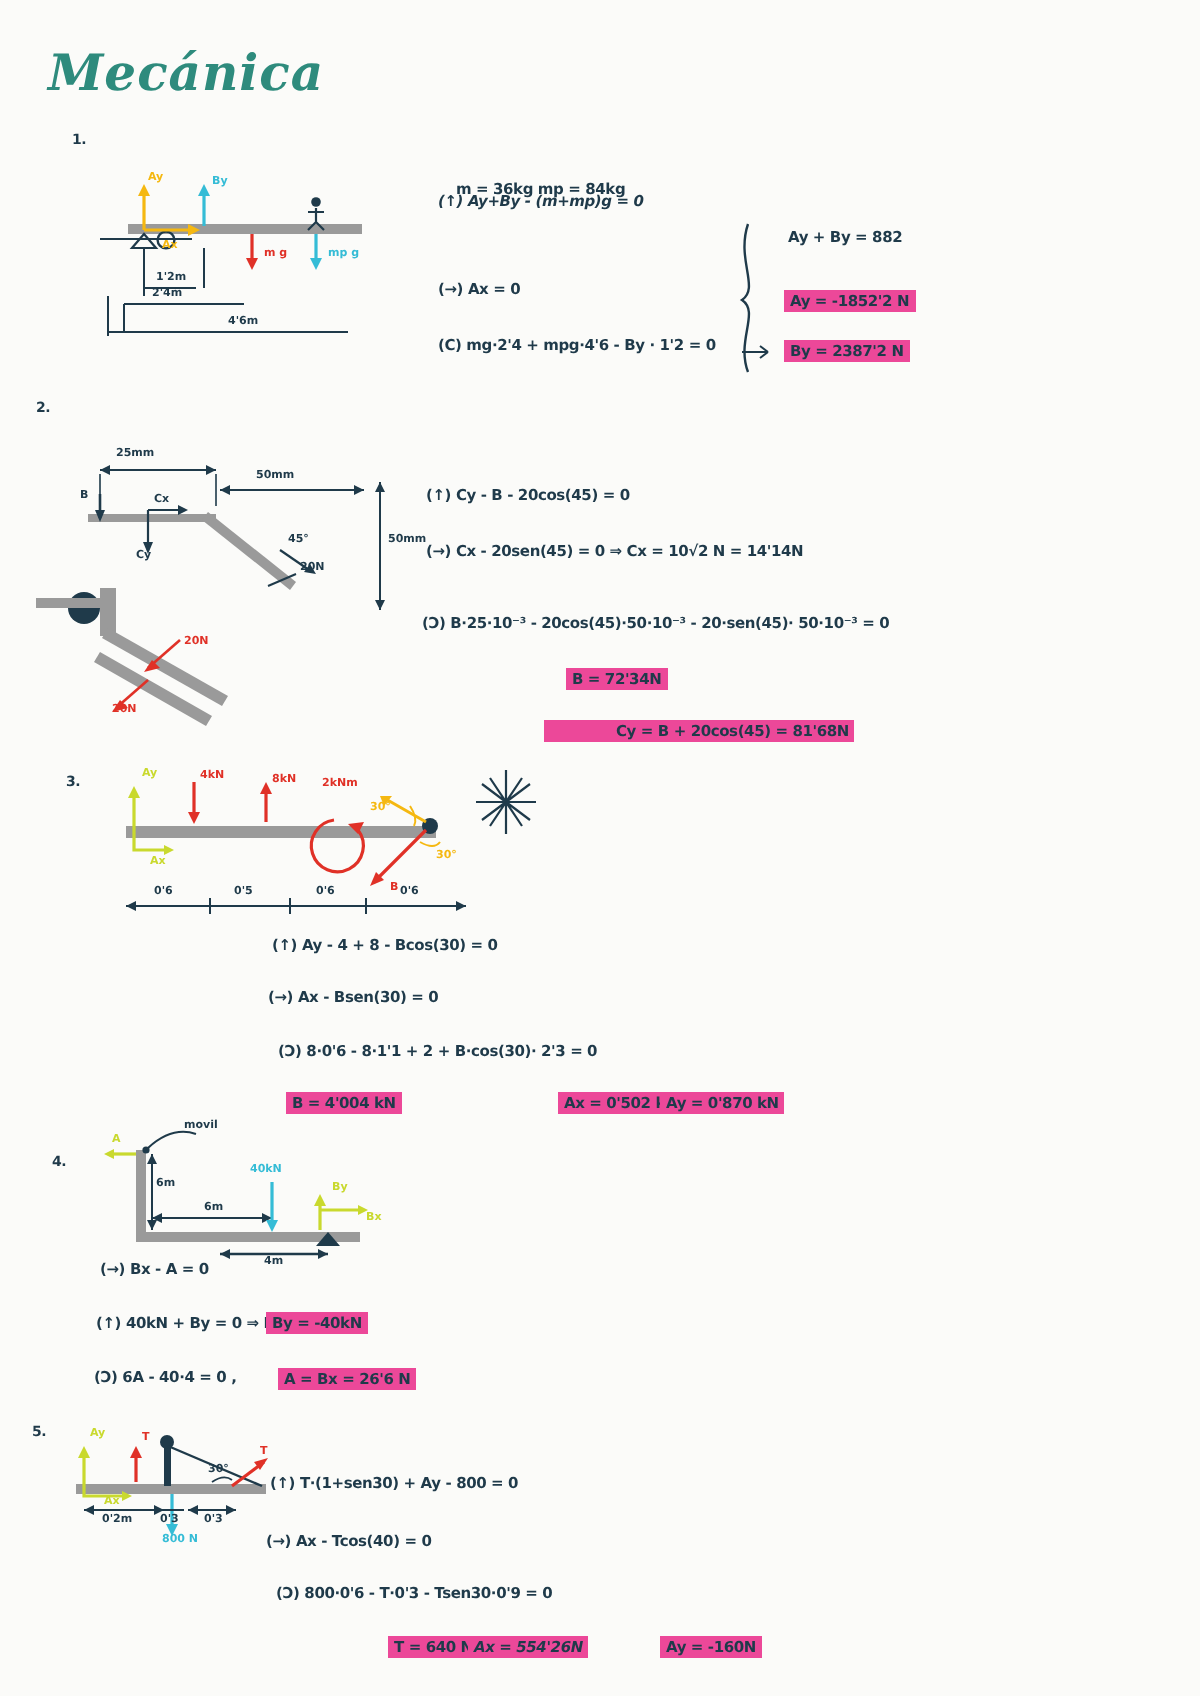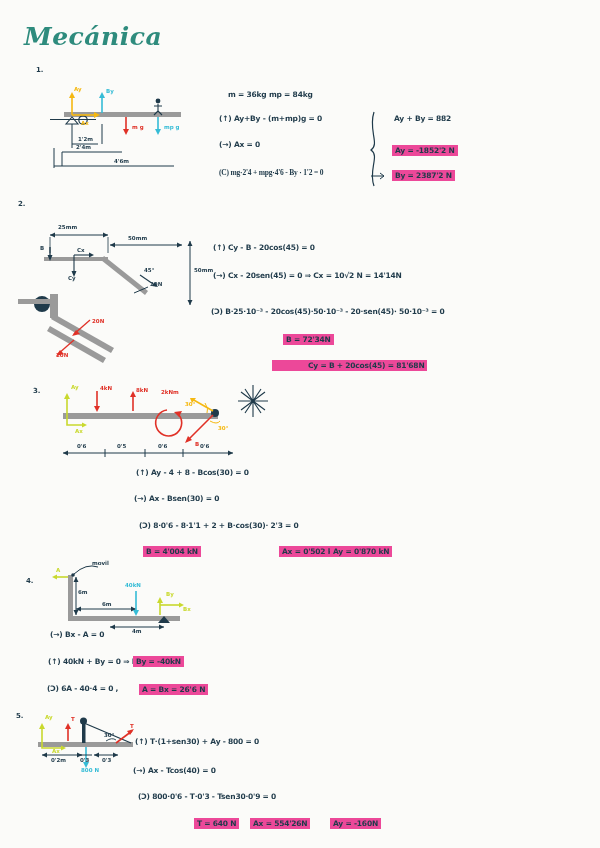--- a/index.html
+++ b/index.html
@@ -81,23 +81,23 @@
       <path d="M4 84 L124 84" stroke="#1f3a4a" stroke-width="1"></path>
       <path d="M52 42 L52 62" stroke="#1f3a4a" stroke-width="1"></path>
       <path d="M4 66 L4 86" stroke="#1f3a4a" stroke-width="1"></path>
     </svg>
     <div class="ab lbl dk" style="left:28px;top:54px;">1'2m</div>
     <div class="ab lbl dk" style="left:26px;top:62px;">2'4m</div>
     <div class="ab lbl dk" style="left:64px;top:76px;">4'6m</div>
   </div>
 
   <div class="ab eq hw" style="left:228px;top:90px;">m = 36kg      mp = 84kg</div>
-  <div class="ab eq hw" style="left:219px;top:114px;">(↑) Ay+By - (m+mp)g = 0</div>
+  <div class="ab eq hw" style="left:219px;top:96px;font-style:italic;">(↑) Ay+By - (m+mp)g = 0</div>
   <div class="ab eq hw" style="left:219px;top:140px;">(→) Ax = 0</div>
-  <div class="ab eq hw" style="left:219px;top:168px;font-family:Liberation Serif, serif;">(C) mg·2'4 + mpg·4'6 - By · 1'2 = 0</div>
+  <div class="ab eq hw" style="left:219px;top:168px;">(C) mg·2'4 + mpg·4'6 - By · 1'2 = 0</div>
   <svg width="30" height="80" style="left:366px;top:110px;">
     <path d="M8 2 C2 20, 14 34, 5 40 C14 46, 2 60, 8 76" stroke="#1f3a4a" stroke-width="1.2" fill="none"></path>
     <path d="M5 66 L18 66 M18 66 L14 63 M18 66 L14 69" stroke="#1f3a4a" stroke-width="1" fill="none"></path>
   </svg>
   <div class="ab eq hw" style="left:394px;top:114px;">Ay + By = 882</div>
   <div class="ab eq hw hl" style="left:392px;top:145px;">Ay = -1852'2 N</div>
   <div class="ab eq hw hl" style="left:392px;top:170px;">By = 2387'2 N</div>
 
   <div class="ab qnum hw" style="left:18px;top:200px;">2.</div>
 
@@ -314,16 +314,16 @@
     <div class="ab lbl cy" style="left:51px;top:52px;">800 N</div>
     <div class="ab lbl dk" style="left:21px;top:42px;">0'2m</div>
     <div class="ab lbl dk" style="left:50px;top:42px;">0'3</div>
     <div class="ab lbl dk" style="left:72px;top:42px;">0'3</div>
   </div>
 
   <div class="ab eq hw" style="left:135px;top:737px;">(↑) T·(1+sen30) + Ay - 800 = 0</div>
   <div class="ab eq hw" style="left:133px;top:766px;">(→) Ax - Tcos(40) = 0</div>
   <div class="ab eq hw" style="left:138px;top:792px;">(Ɔ) 800·0'6 - T·0'3 - Tsen30·0'9 = 0</div>
   <div class="ab eq hw hl" style="left:194px;top:818px;">T = 640 N</div>
-  <div class="ab eq hw hl" style="left:250px;top:818px;">Ax = 554'26N</div>
+  <div class="ab eq hw hl" style="left:234px;top:818px;font-style:italic;">Ax = 554'26N</div>
   <div class="ab eq hw hl" style="left:330px;top:818px;">Ay = -160N</div>
 
 </div>
 
 </body></html>

